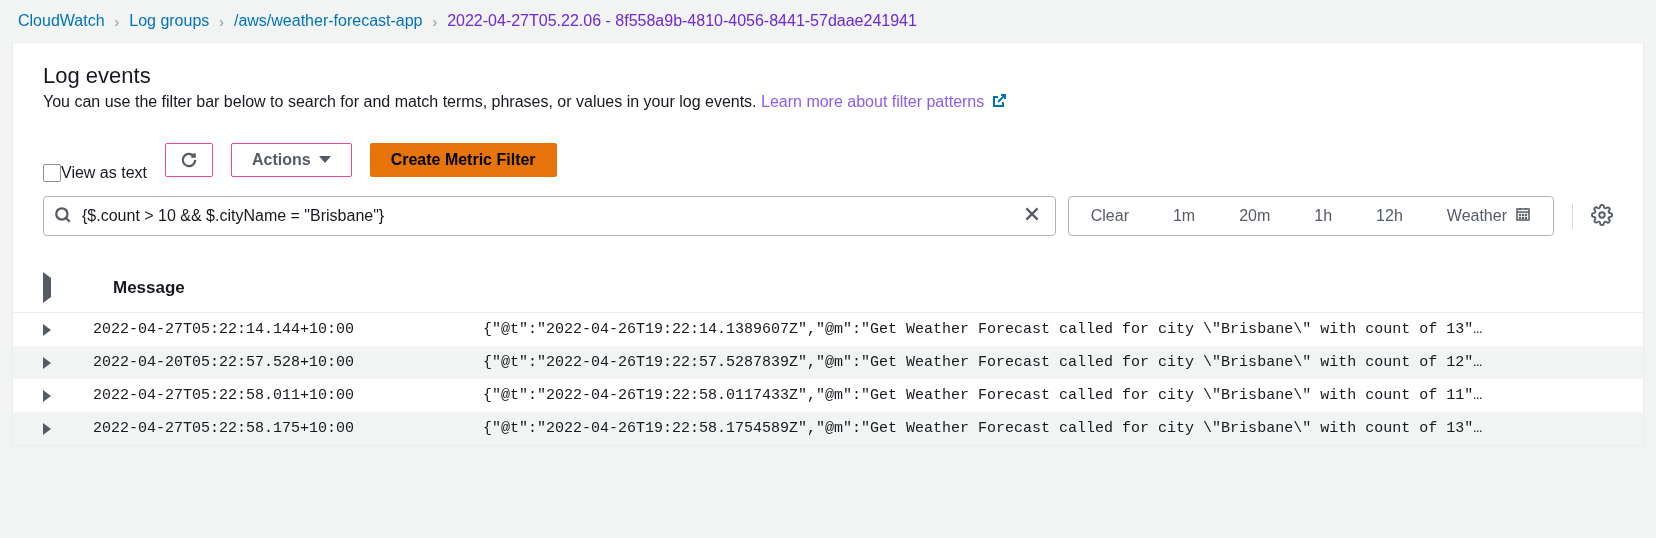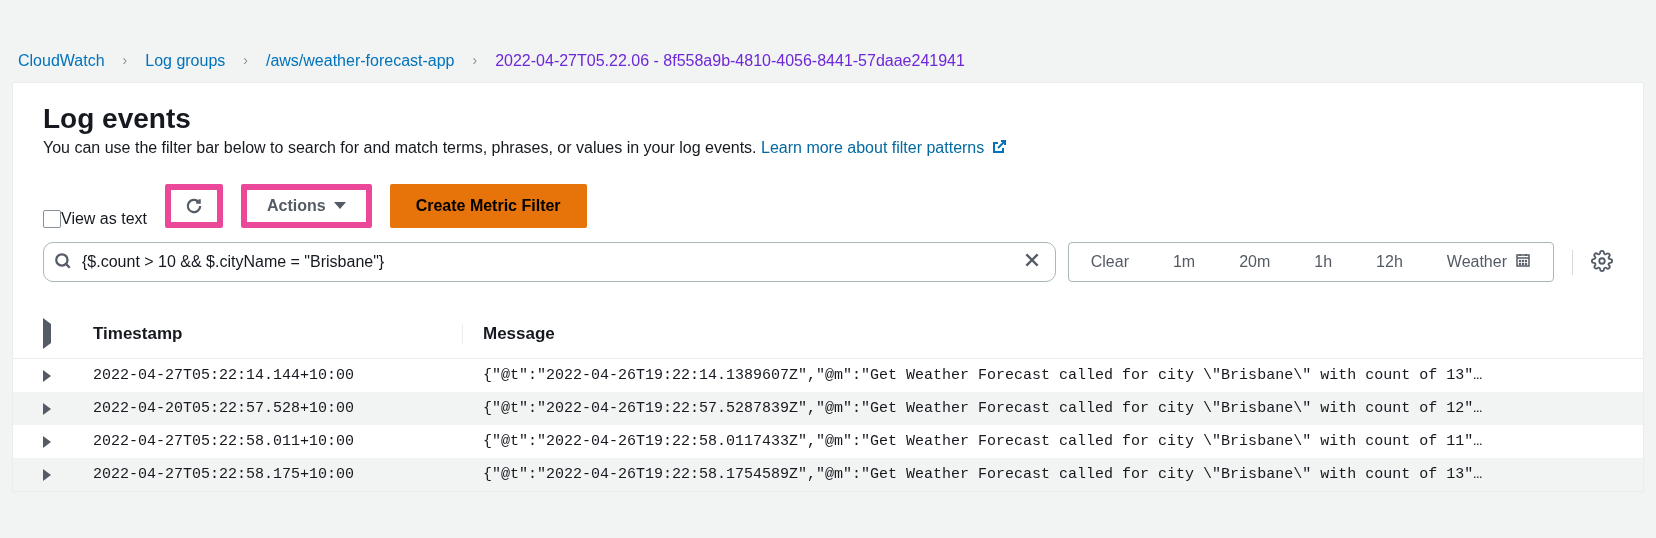--- a/index.html
+++ b/index.html
@@ -9,25 +9,24 @@
     }
     body {
       font-family: "Amazon Ember", "Helvetica Neue", Arial, sans-serif;
       background: #f2f3f3;
       color: #16191f;
       font-size: 14px;
     }
     .breadcrumb {
       padding: 12px 18px;
       display: flex;
-      align-items: flex-start;
-      gap: 18px;
+      align-items: flex-end;
+      gap: 10px;
       font-size: 16px;
       background: #f2f3f3;
-      margin-top: 40px;
     }
     .breadcrumb a {
       color: #0073bb;
       text-decoration: none;
       cursor: pointer;
     }
     .breadcrumb .chevron {
       color: #879196;
       font-size: 14px;
     }
@@ -38,31 +37,31 @@
       background: #fff;
       margin: 0 12px;
       border: 1px solid #eaeded;
       border-radius: 2px;
       box-shadow: 0 1px 1px rgba(0,0,0,0.05);
     }
     .panel-header {
       padding: 20px 30px 10px 30px;
     }
     .panel-title {
-      font-size: 28px;
-      font-weight: 700;
+      font-size: 22px;
+      font-weight: 400;
       color: #16191f;
       margin-bottom: 4px;
     }
     .panel-desc {
       font-size: 16px;
       color: #16191f;
     }
     .panel-desc a {
-      color: #0369a1;
+      color: #8b5cf6;
       text-decoration: none;
     }
     .external-icon {
       display: inline-block;
       vertical-align: middle;
       margin-left: 2px;
     }
     .toolbar {
       display: flex;
       align-items: center;
@@ -84,21 +83,21 @@
     }
     .view-text-label {
       font-size: 16px;
       color: #16191f;
     }
     .btn {
       display: inline-flex;
       align-items: center;
       gap: 8px;
       padding: 7px 20px;
-      border: 6px solid #ec4899;
+      border: 1px solid #ec4899;
       border-radius: 2px;
       background: #fff;
       color: #545b64;
       font-size: 16px;
       font-weight: 700;
       cursor: pointer;
     }
     .btn.icon-only {
       padding: 7px 14px;
     }
@@ -118,21 +117,21 @@
       display: flex;
       align-items: center;
       gap: 12px;
       padding: 0 30px 20px 30px;
     }
     .search-wrap {
       flex: 1;
       display: flex;
       align-items: center;
       border: 1px solid #aab7b8;
-      border-radius: 10px;
+      border-radius: 4px;
       height: 40px;
       padding: 0 10px;
       background: #fff;
     }
     .search-icon {
       color: #545b64;
       margin-right: 10px;
     }
     .search-input {
       flex: 1;
@@ -329,21 +328,20 @@
         </svg>
       </span>
     </div>
   </div>
 
   <div class="table-wrap">
     <div class="table-header">
       <div class="col-expand">
         <span class="expand-caret"></span>
       </div>
-      <div class="col-timestamp">Timestamp</div>
       <div class="col-message">Message</div>
     </div>
     <div id="table-body">
         <div class="table-row">
           <div class="col-expand-cell">
             <span class="expand-caret"></span>
           </div>
           <div class="row-ts">2022-04-27T05:22:14.144+10:00</div>
           <div class="row-msg">{"@t":"2022-04-26T19:22:14.1389607Z","@m":"Get Weather Forecast called for city \"Brisbane\" with count of 13"…</div>
         </div>

